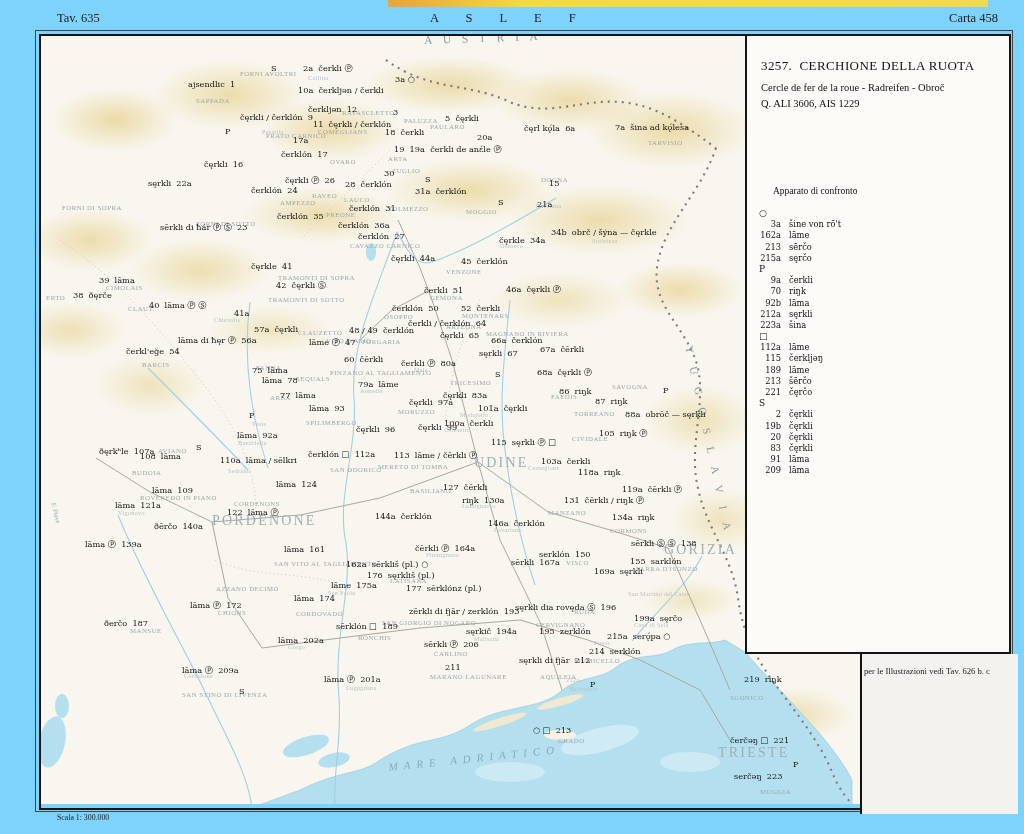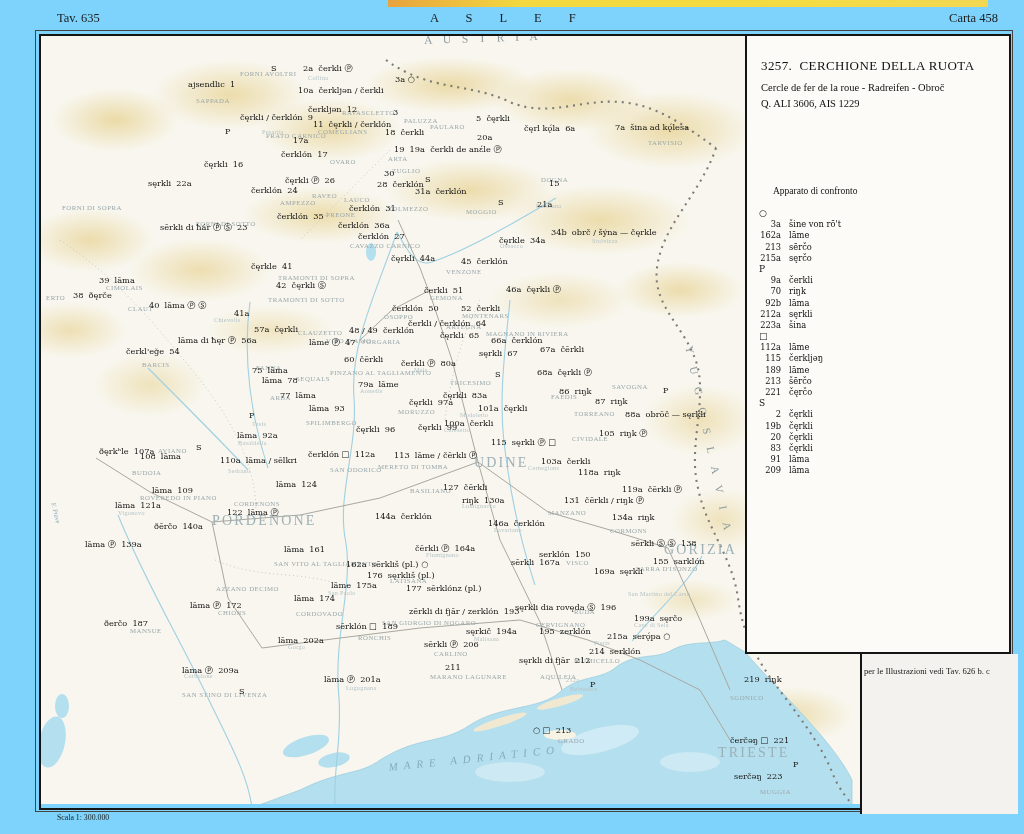--- a/index.html
+++ b/index.html
@@ -260,31 +260,31 @@
           <span class="pt" style="left: 298px; top: 86px;">10a  čerkljən / čerkli</span>
           <span class="pt" style="left: 308px; top: 105px;">čerkljən  12</span>
           <span class="pt" style="left: 240px; top: 113px;">čęrkli / čerklón  9</span>
           <span class="pt" style="left: 313px; top: 120px;">11  čęrkli / čerklón</span>
           <span class="pt" style="left: 225px; top: 127px;">P</span>
           <span class="pt" style="left: 293px; top: 136px;">17a</span>
           <span class="pt" style="left: 281px; top: 150px;">čerklón  17</span>
           <span class="pt" style="left: 204px; top: 160px;">čęrkli  16</span>
           <span class="pt" style="left: 148px; top: 179px;">sęrkli  22a</span>
           <span class="pt" style="left: 285px; top: 176px;">čęrkli Ⓟ  26</span>
-          <span class="pt" style="left: 345px; top: 180px; margin-left: 32px;">28  čerklón</span>
+          <span class="pt" style="left: 345px; top: 180px;">28  čerklón</span>
           <span class="pt" style="left: 251px; top: 186px;">čerklón  24</span>
           <span class="pt" style="left: 160px; top: 203px; margin-top: 20px;">sērkli di ħár Ⓟ Ⓢ  23</span>
           <span class="pt" style="left: 277px; top: 212px;">čerklón  35</span>
           <span class="pt" style="left: 349px; top: 204px;">čerklón  31</span>
           <span class="pt" style="left: 338px; top: 221px;">čerklón  36a</span>
           <span class="pt" style="left: 358px; top: 232px;">čerklón  27</span>
           <span class="pt" style="left: 391px; top: 254px;">čęrkli  44a</span>
           <span class="pt" style="left: 395px; top: 75px;">3a ○</span>
           <span class="pt" style="left: 393px; top: 108px;">3</span>
-          <span class="pt" style="left: 476px; top: 114px; text-align: center;">5  čęrkli</span>
+          <span class="pt" style="left: 445px; top: 114px; text-align: center;">5  čęrkli</span>
           <span class="pt" style="left: 385px; top: 128px;">18  čerkli</span>
           <span class="pt" style="left: 524px; top: 124px;">čęrl kǫ́la  6a</span>
           <span class="pt" style="left: 615px; top: 123px;">7a  šina ad kǫ́lesa</span>
           <span class="pt" style="left: 477px; top: 133px;">20a</span>
           <span class="pt" style="left: 394px; top: 145px;">19  19a  čerkli de anɛ́le Ⓟ</span>
           <span class="pt" style="left: 384px; top: 169px;">30</span>
           <span class="pt" style="left: 425px; top: 175px;">S</span>
           <span class="pt" style="left: 415px; top: 187px;">31a  čerklón</span>
           <span class="pt" style="left: 549px; top: 179px;">15</span>
           <span class="pt" style="left: 498px; top: 198px;">S</span>
@@ -323,21 +323,21 @@
           <span class="pt" style="left: 443px; top: 483px;">127  čērkli</span>
           <span class="pt" style="left: 462px; top: 496px;">riŋk  130a</span>
           <span class="pt" style="left: 541px; top: 457px;">103a  čerkli</span>
           <span class="pt" style="left: 578px; top: 468px;">118a  riŋk</span>
           <span class="pt" style="left: 622px; top: 485px;">119a  čērkli Ⓟ</span>
           <span class="pt" style="left: 564px; top: 496px;">131  čērkli / riŋk Ⓟ</span>
           <span class="pt" style="left: 612px; top: 513px;">134a  riŋk</span>
           <span class="pt" style="left: 488px; top: 519px;">146a  čerklón</span>
           <span class="pt" style="left: 631px; top: 539px; text-align: right;">sērkli Ⓢ Ⓢ  138</span>
           <span class="pt" style="left: 539px; top: 550px;">serklón  150</span>
-          <span class="pt" style="left: 630px; top: 557px; margin-left: 23px;">155  sarklón</span>
+          <span class="pt" style="left: 630px; top: 557px;">155  sarklón</span>
           <span class="pt" style="left: 511px; top: 558px;">sērkli  167a</span>
           <span class="pt" style="left: 594px; top: 567px;">169a  sęrkli</span>
           <span class="pt" style="left: 515px; top: 603px;">sęrkli dia rovęda Ⓢ  196</span>
           <span class="pt" style="left: 634px; top: 614px;">199a  sęrčo</span>
           <span class="pt" style="left: 607px; top: 632px;">215a  serǫ́pa ○</span>
           <span class="pt" style="left: 539px; top: 627px;">195  zerklón</span>
           <span class="pt" style="left: 589px; top: 647px; text-align: right;">214  serklón</span>
           <span class="pt" style="left: 519px; top: 656px;">sęrkli di fjār  212</span>
           <span class="pt" style="left: 590px; top: 680px;">P</span>
           <span class="pt" style="left: 533px; top: 726px;">○ □  213</span>

